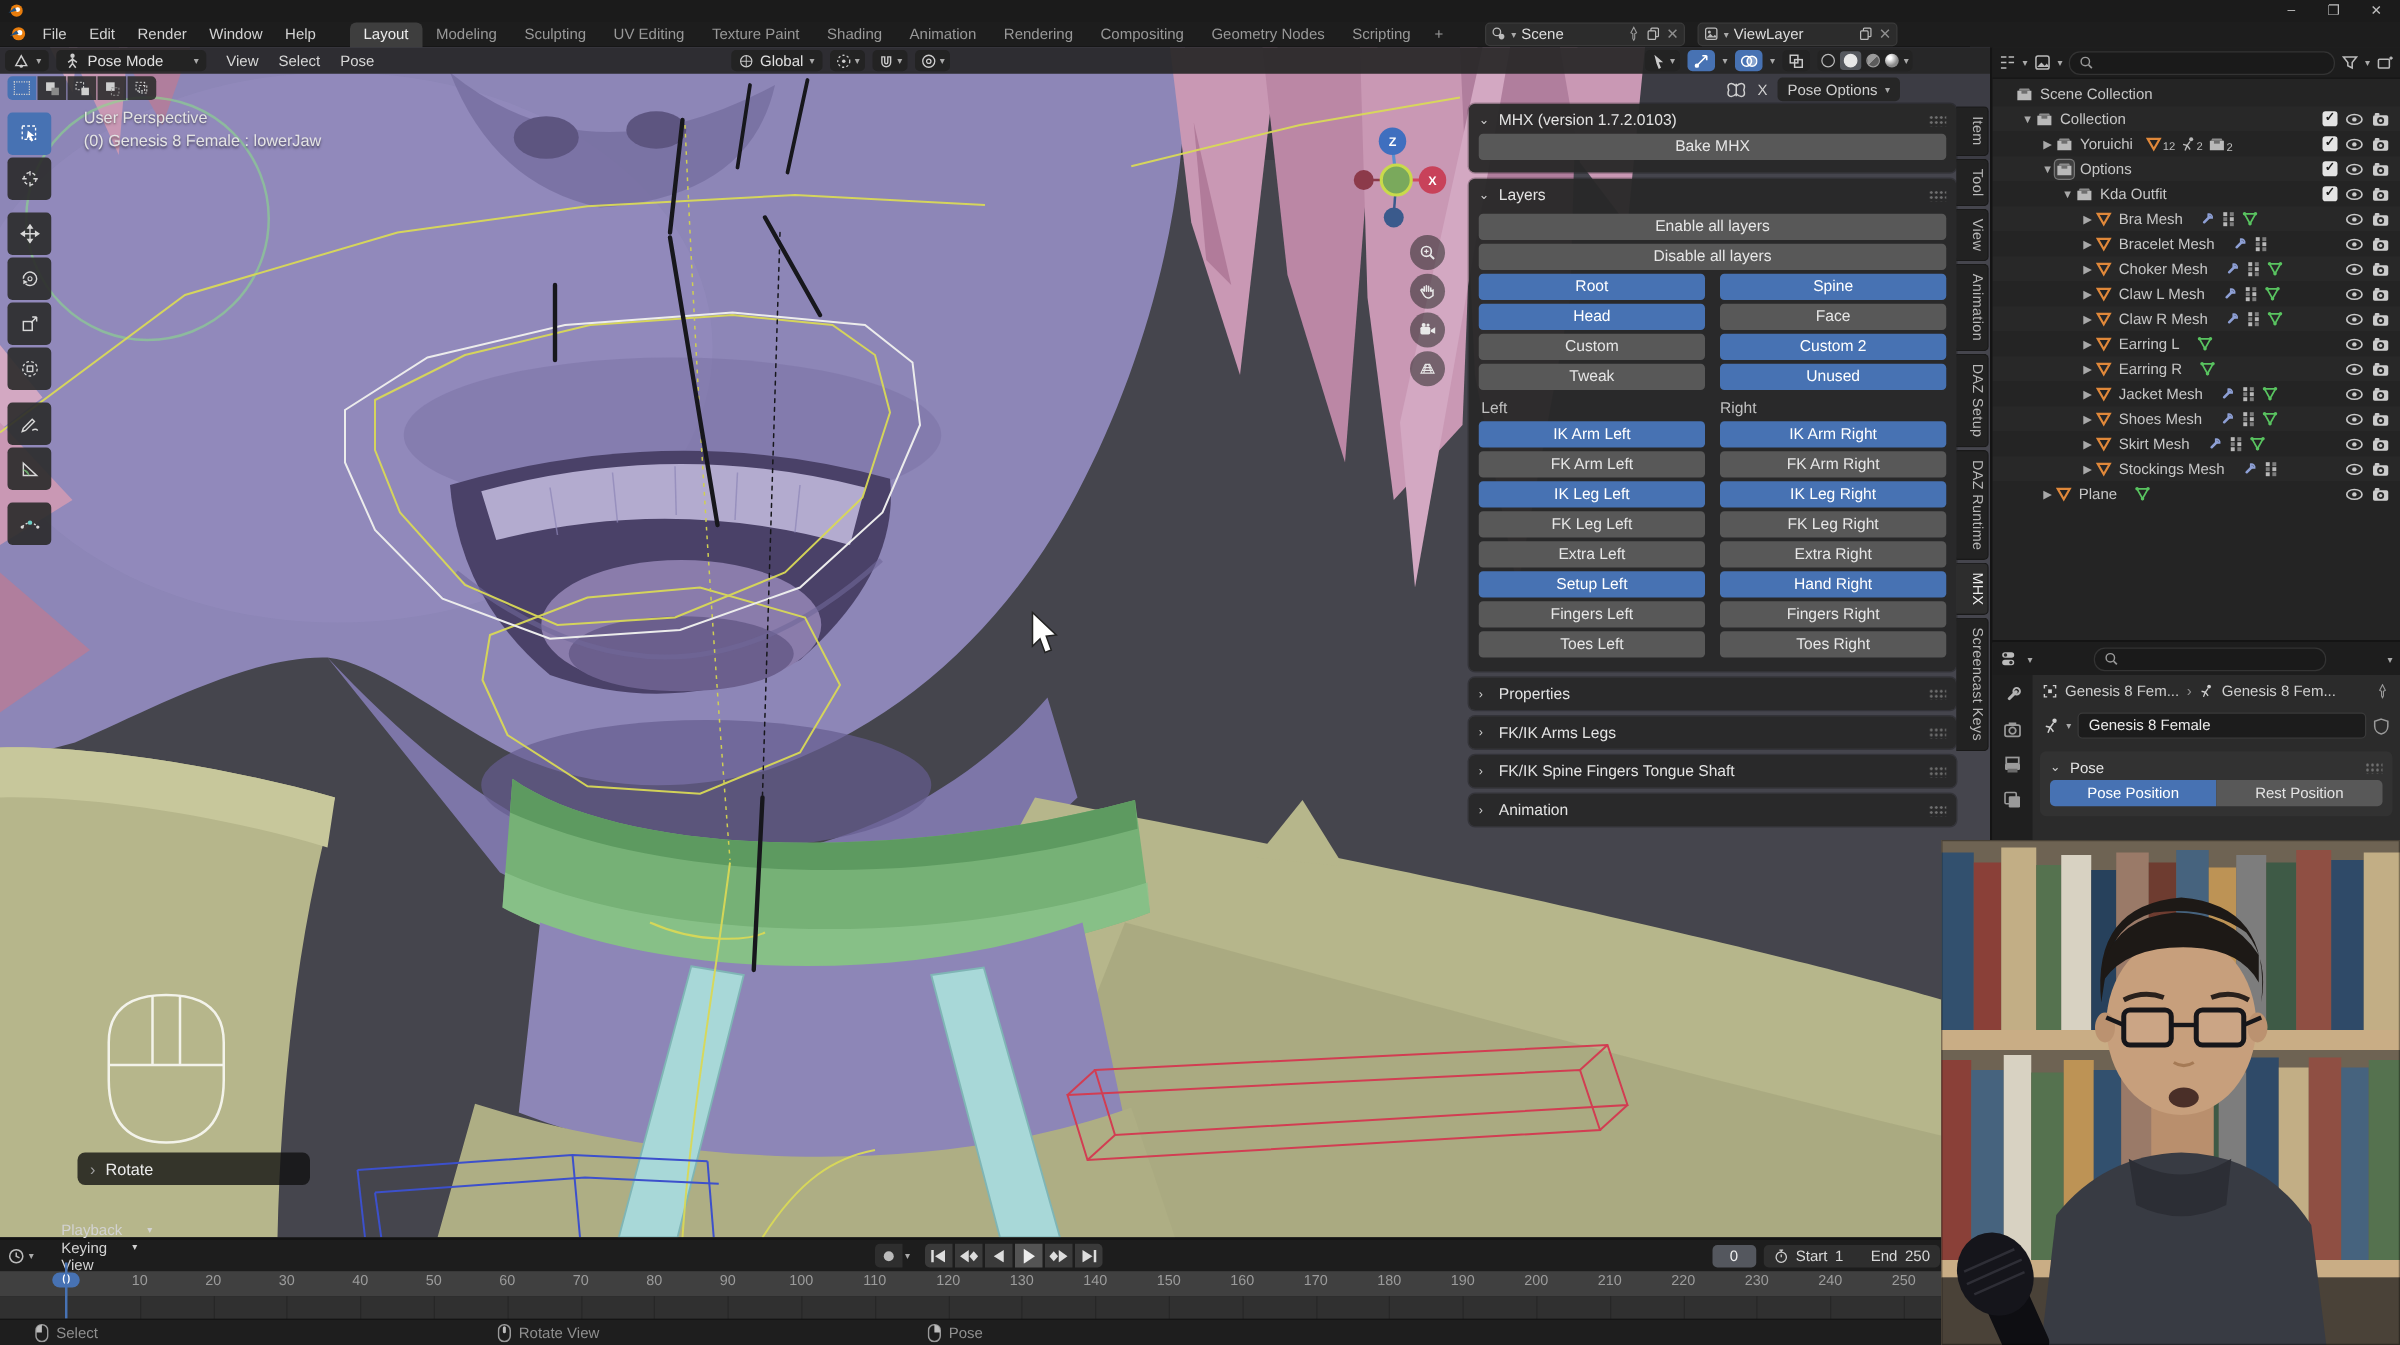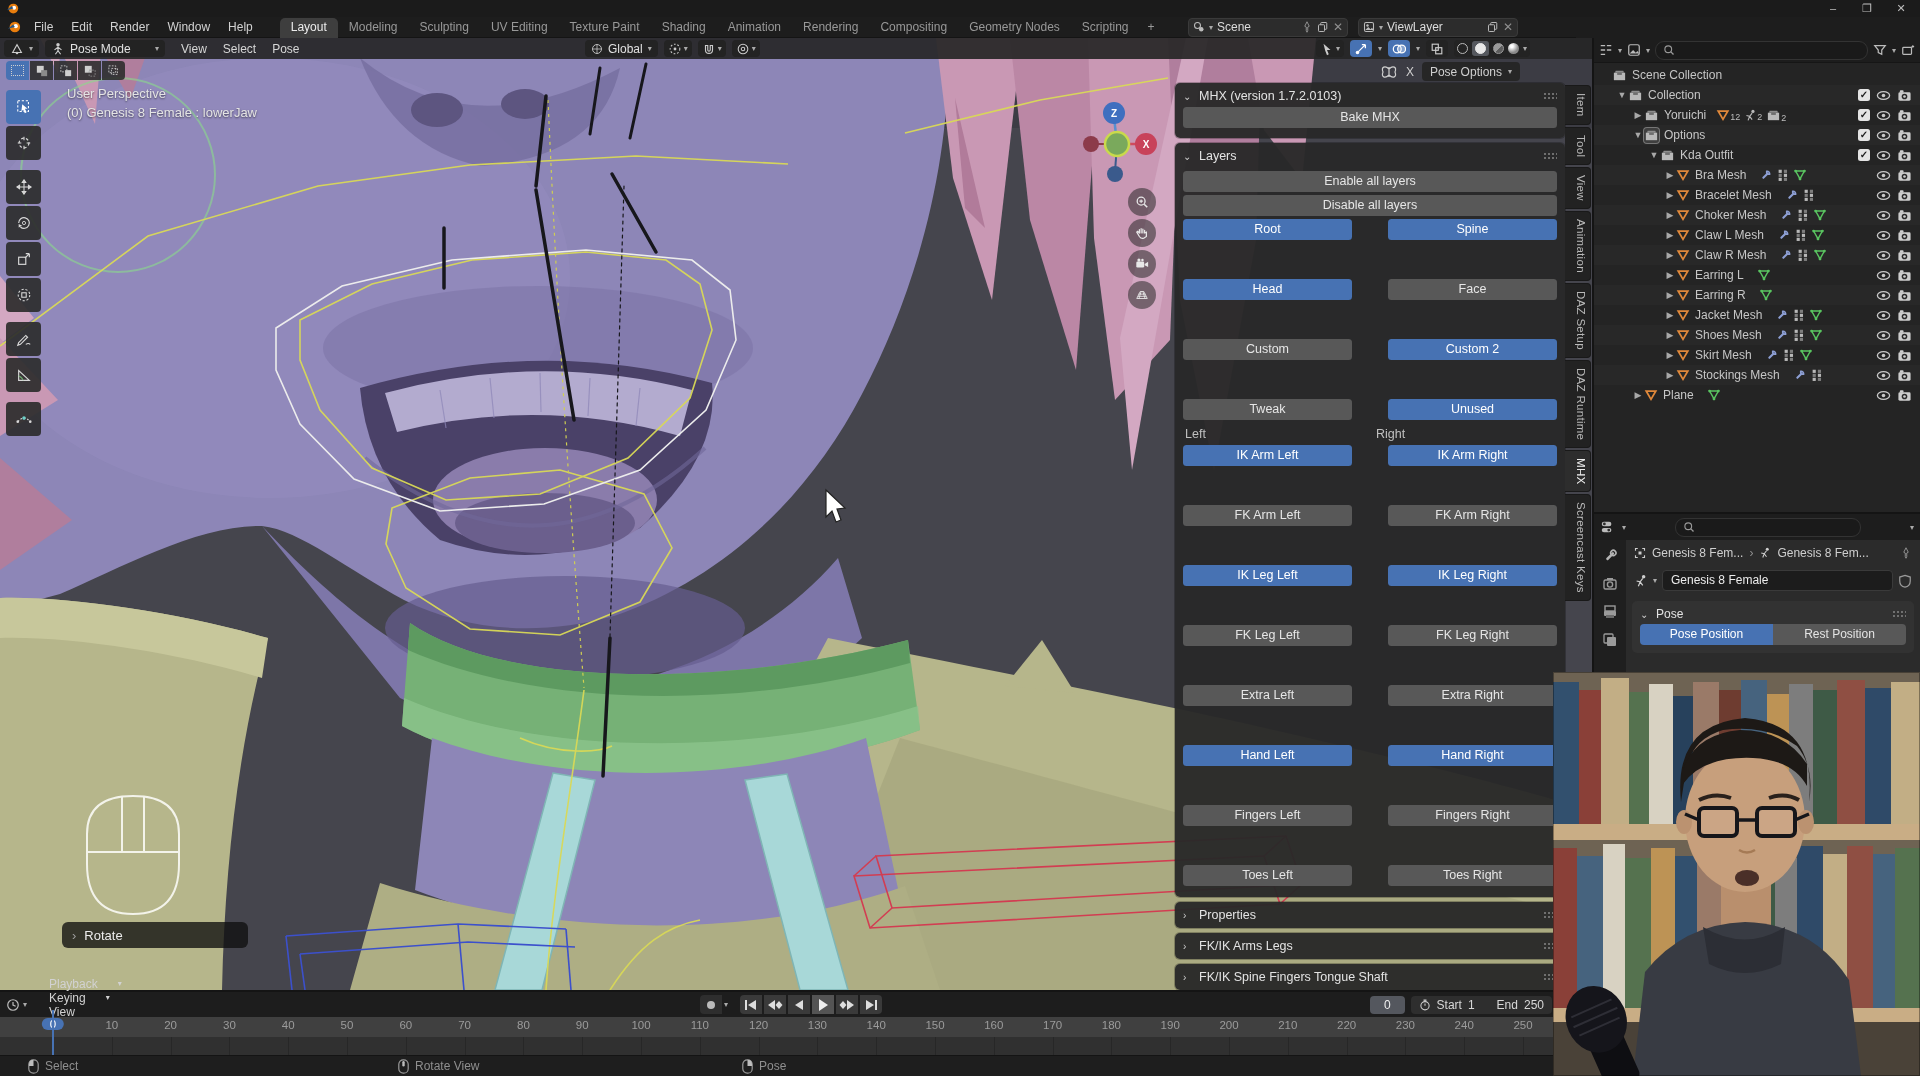--- a/index.html
+++ b/index.html
@@ -51,21 +51,21 @@
   .tool.active{background:#4772b3;}
   .tool.gap{margin-top:8px;}
   
   .npanel{position:absolute;left:1175px;top:45px;width:390px;z-index:40;display:flex;flex-direction:column;gap:5px;font-size:12.5px;}
   .nsec{background:rgba(41,41,41,.96);border-radius:5px;padding:2px 8px 8px;box-shadow:0 0 0 1px rgba(0,0,0,.25);}
   .nsec.collapsed{padding:2px 8px;}
   .nsec-hd{display:flex;align-items:center;gap:6px;height:22px;color:#e3e3e3;}
   .nsec-hd .dots{margin-left:auto;width:14px;height:9px;background-image:radial-gradient(circle,#808080 1px,transparent 1.2px);background-size:4px 4px;opacity:.8;}
   .nbtn{height:21px;line-height:21px;background:#585858;border-radius:3.5px;text-align:center;color:#e6e6e6;margin-bottom:3px;}
   .nbtn.blue{background:#4772b3;color:#fff;}
-  .ngrid{display:grid;grid-template-columns:1fr 1fr;column-gap:12px;row-gap:0;gap:36px;}
+  .ngrid{display:grid;grid-template-columns:1fr 1fr;column-gap:12px;row-gap:0;}
   .lr-labels{display:grid;grid-template-columns:1fr 1fr;column-gap:12px;color:#c0c0c0;padding:4px 2px 4px;}
   .chev{font-size:10px;color:#cfcfcf;width:10px;display:inline-block;}
   
   .sidetabs{position:absolute;left:1565px;top:47px;width:26px;display:flex;flex-direction:column;gap:2px;z-index:41;}
   .stab{writing-mode:vertical-rl;background:#222;color:#b9b9b9;border-radius:0 4px 4px 0;padding:7px 3px;font-size:11.5px;letter-spacing:.3px;border:1px solid #191919;border-left:none;}
   .stab.active{background:#2d2d2d;color:#eee;}
   
   .scmouse{position:absolute;left:76px;top:750px;z-index:26;}
   .rotatebox{position:absolute;left:62px;top:884px;width:166px;height:26px;background:rgba(16,16,16,.78);border-radius:6px;display:flex;align-items:center;padding:0 10px;gap:8px;color:#ececec;font-size:13px;z-index:26;}
   .rotatebox .rch{color:#9f9f9f;}
@@ -598,21 +598,21 @@
             <div class="nbtn blue">IK Arm Left</div>
             <div class="nbtn blue">IK Arm Right</div>
             <div class="nbtn">FK Arm Left</div>
             <div class="nbtn">FK Arm Right</div>
             <div class="nbtn blue">IK Leg Left</div>
             <div class="nbtn blue">IK Leg Right</div>
             <div class="nbtn">FK Leg Left</div>
             <div class="nbtn">FK Leg Right</div>
             <div class="nbtn">Extra Left</div>
             <div class="nbtn">Extra Right</div>
-            <div class="nbtn blue">Hand Left</div>
+            <div class="nbtn blue">Setup Left</div>
             <div class="nbtn blue">Hand Right</div>
             <div class="nbtn">Fingers Left</div>
             <div class="nbtn">Fingers Right</div>
             <div class="nbtn">Toes Left</div>
             <div class="nbtn">Toes Right</div>
           </div>
       </div>
       <div id="collapsed-secs">
           <div class="nsec collapsed" style="margin-bottom: 5px;">
             <div class="nsec-hd">

